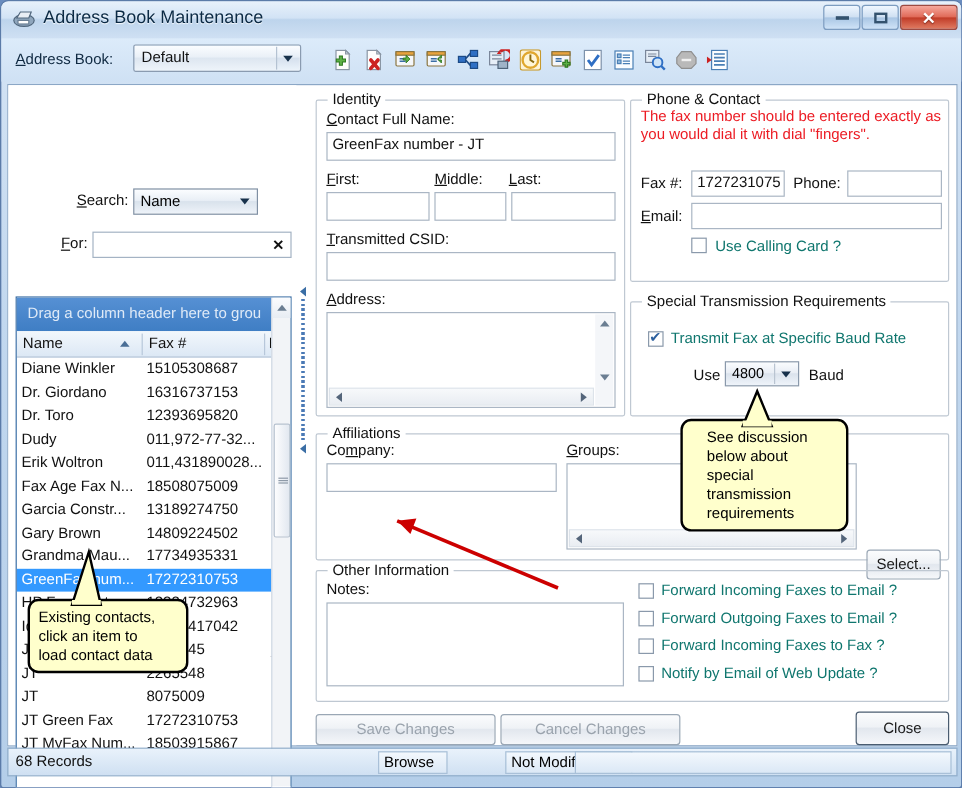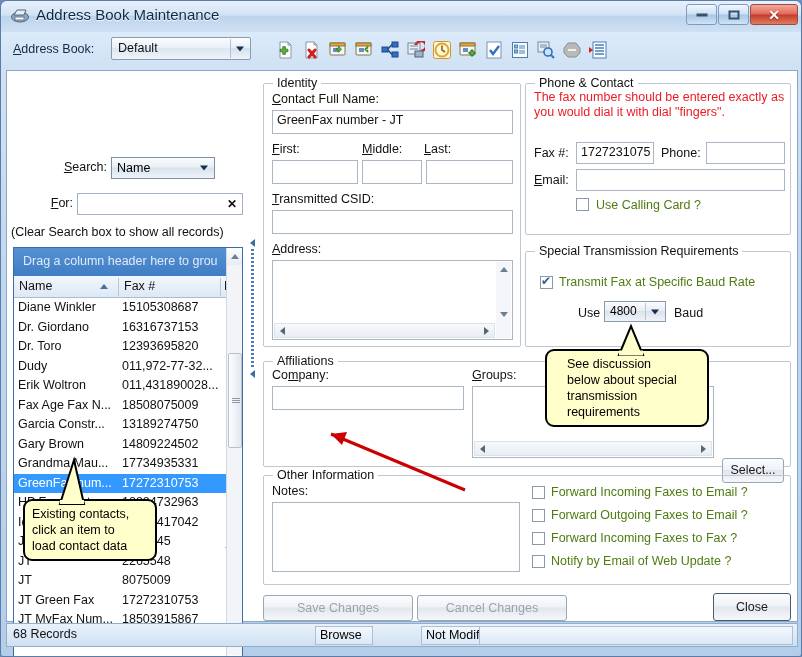--- a/index.html
+++ b/index.html
@@ -174,21 +174,21 @@
     font-size: 12.5px; color: #111; padding: 2px 4px; overflow: hidden; white-space: nowrap;
   }
   .warn { position: absolute; color: #ec1c24; font-size: 12.5px; line-height: 15px; }
   .chk {
     position: absolute; width: 13px; height: 13px; border: 1px solid #8a99ab; background: #fff;
   }
   .chk.checked::after {
     content: "✔"; position: absolute; left: 0px; top: -3px;
     font-size: 12px; color: #2b5f9e;
   }
-  .chk-lbl { position: absolute; font-size: 12.5px; color: #4d7c0f; }
+  .chk-lbl { position: absolute; font-size: 12.5px; color: #0f766e; }
   .btn3d {
     position: absolute; border: 1px solid #9aa7b5; border-radius: 3px;
     background: linear-gradient(to bottom, #fbfcfd 0%, #eff2f6 45%, #e2e7ee 50%, #f5f7fa 100%);
     font-size: 12.5px; color: #1a1a1a; text-align: center;
   }
   .btn3d.disabled { color: #9aa3ad; }
   .combo-sm {
     position: absolute; border: 1px solid #8a99ab;
     background: linear-gradient(to bottom, #fafcfe 0%, #e9eef5 45%, #dae2ec 50%, #eff4fa 100%);
   }
@@ -341,21 +341,20 @@
       </div>
 
       <div class="lbl-right" style="left:0px; top:125px; width:66px;">
         <span class="u">F</span>or:
       </div>
       <div class="for-box">
         <span style="position:absolute;left:5px;top:3px;font-size:12.5px;"></span>
         <span class="clear">✕</span>
       </div>
 
-      <div class="hint">(Clear Search box to show all records)</div>
 
       <div class="grid">
         <div class="grid-group">Drag a column header here to grou</div>
 
         <div class="grid-head">
           <div class="gh" style="left:5px;">Name</div>
           <span class="sort-arrow" style="left:86px;"></span>
           <div class="gh-sep" style="left:104px;"></div>
           <div class="gh" style="left:110px;">Fax #</div>
           <div class="gh-sep" style="left:206px;"></div>
@@ -589,21 +588,21 @@
   <div class="callout" style="left:22px; top:498px; width:134px;">
     <div>Existing contacts,</div>
     <div>click an item to</div>
     <div>load contact data</div>
   </div>
   <svg style="position:absolute;left:55px;top:455px;" width="40" height="50">
     <path d="M4 48 L18 4 L28 48 Z" fill="#ffffcc" stroke="#000" stroke-width="2"></path>
     <path d="M4 46 L28 46" stroke="#ffffcc" stroke-width="4"></path>
   </svg>
 
-  <div class="callout" style="left:544px; top:348px; width:164px;padding-left:20px;">
+  <div class="callout" style="left:566px; top:348px; width:140px;padding-left:20px;">
     <div>See discussion</div>
     <div>below about special</div>
     <div>transmission</div>
     <div>requirements</div>
   </div>
   <svg style="position:absolute;left:614px;top:322px;" width="36" height="34">
     <path d="M4 32 L16 3 L28 32 Z" fill="#ffffcc" stroke="#000" stroke-width="2"></path>
     <path d="M4 30 L28 30" stroke="#ffffcc" stroke-width="5"></path>
   </svg>
 

